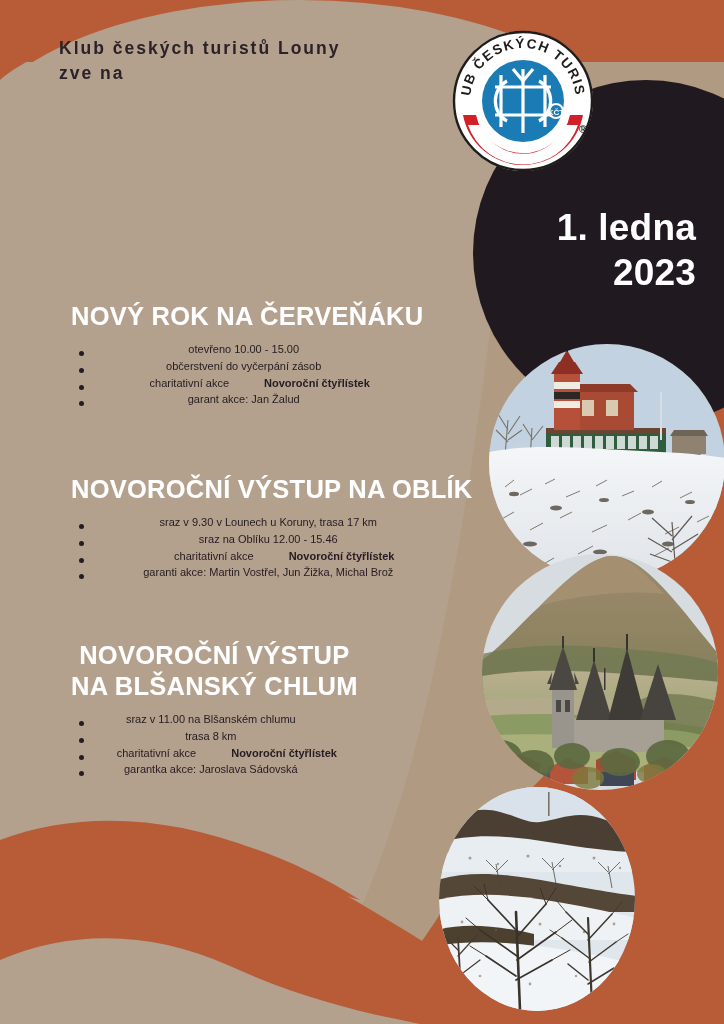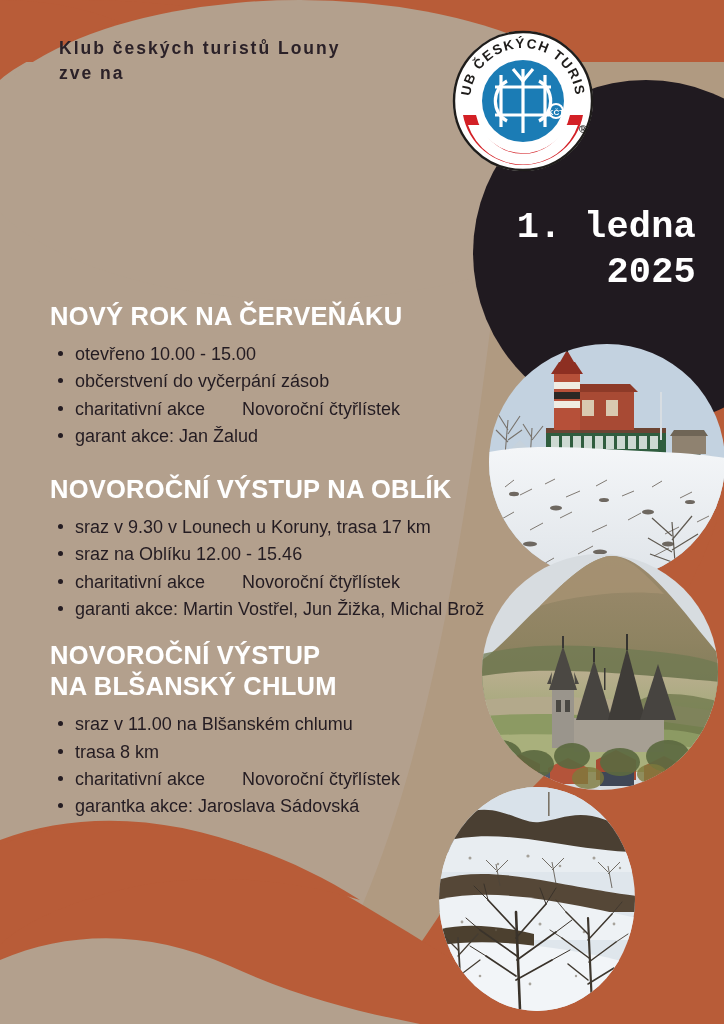--- a/index.html
+++ b/index.html
@@ -56,52 +56,51 @@
   .date-wrap {
     position: absolute;
     left: 500px; top: 205px;
     width: 196px;
     text-align: right;
     color: #ffffff;
     font-size: 37px;
     font-weight: 800;
     line-height: 1.22;
     letter-spacing: 0.2px;
-    font-family: Liberation Mono, monospace;
   }
   .date-wrap .d2 { display: block; }
 
   
-  .section { position: absolute; left: 50px; }
+  .section { position: absolute; left: 71px; text-align: center; }
   .sec-head {
     color: #ffffff;
     font-size: 25.5px;
     font-weight: 800;
     letter-spacing: 0.25px;
     line-height: 1.22;
     text-shadow: 0 0 1px rgba(255,255,255,.25);
   }
   .bullets { margin-top: 9px; list-style: none; }
   .bullets li {
     position: relative;
     padding-left: 25px;
-    font-size: 18px;
+    font-size: 11px;
     line-height: 1.52;
     color: #241c22;
     white-space: nowrap;
   }
   .bullets li::before {
     content: "";
     position: absolute;
     left: 8px; top: 10px;
     width: 5px; height: 5px;
     border-radius: 50%;
     background: #241c22;
   }
-  .bullets b { font-weight: 400; margin-left: 32px; }
+  .bullets b { font-weight: 700; margin-left: 32px; }
 
   #sec1 { top: 301px; }
   #sec2 { top: 474px; }
   #sec3 { top: 640px; }
 </style>
 </head>
 <body>
 
 <div id="poster">
 
@@ -415,21 +414,21 @@
         <circle cx="105" cy="82" r="7" fill="none" stroke="#ffffff" stroke-width="2"></circle>
         <text x="105" y="86" font-family="'Liberation Sans', sans-serif" font-size="8" font-weight="700" fill="#ffffff" text-anchor="middle">KČT</text>
 
         <text x="132" y="104" font-family="'Liberation Sans', sans-serif" font-size="11" font-weight="700" fill="#1f1d1b" text-anchor="middle">®</text>
       </svg>
     </div>
 
 
     <div class="date-wrap">
       <span class="d1">1. ledna</span>
-      <span class="d2">2025</span>
+      <span class="d2">2023</span>
     </div>
 
     <div class="section" id="sec1">
       <div class="sec-head">NOVÝ ROK NA ČERVEŇÁKU</div>
       <ul class="bullets">
         <li><span>otevřeno 10.00 - 15.00</span><b></b></li>
         <li><span>občerstvení do vyčerpání zásob</span><b></b></li>
         <li><span>charitativní akce </span><b>Novoroční čtyřlístek</b></li>
         <li><span>garant akce: Jan Žalud</span><b></b></li>
       </ul>

